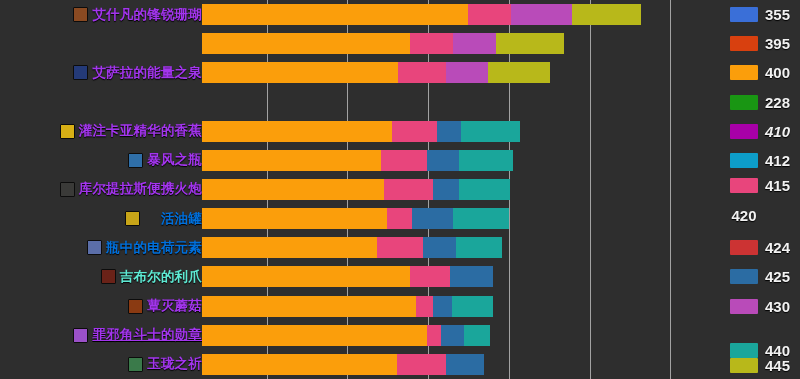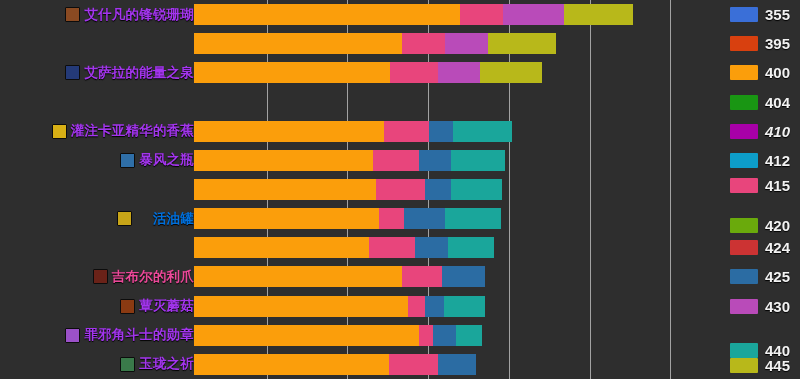--- a/index.html
+++ b/index.html
@@ -10,21 +10,21 @@
     color:#ffffff;
     position:relative;
   }
   #chart-root{position:absolute;left:0;top:0;width:800px;height:379px;}
 
   
   .plot{position:absolute;left:186px;top:0;width:523px;height:379px;}
   .gridline{position:absolute;top:0;bottom:0;width:1px;background:#c9c9c9;opacity:.75;}
 
   
-  .rows{position:absolute;left:8px;top:0;width:772px;height:379px;}
+  .rows{position:absolute;left:16px;top:0;width:772px;height:379px;}
   .row{position:absolute;left:0;width:800px;height:29.15px;display:block;}
   .label-area{position:absolute;right:614px;top:0;height:29.15px;
     display:flex;align-items:center;justify-content:flex-end;gap:4px;white-space:nowrap;}
   .item-icon{width:15px;height:15px;flex:0 0 auto;border:1px solid #0c0c0c;
      box-sizing:border-box;display:inline-block;border-radius:1px;}
   .item-name{font-size:13.5px;font-weight:bold;letter-spacing:.2px;
      text-shadow:0 1px 1px #000;}
   .bar{position:absolute;left:186px;height:21px;top:4px;}
   .seg{position:absolute;top:0;height:21px;box-sizing:border-box;}
 
@@ -99,51 +99,59 @@
           <span class="item-name" style="color: rgb(163, 53, 238);">暴风之瓶</span>
         </div>
         <div class="bar" style="top: 4.07692px; width: 523px;">
           <div class="seg" style="left: 0px; width: 178.52px; background: rgb(251, 158, 11);"></div>
           <div class="seg" style="left: 178.52px; width: 46.6484px; background: rgb(232, 69, 124);"></div>
           <div class="seg" style="left: 225.168px; width: 32.295px; background: rgb(43, 108, 163);"></div>
           <div class="seg" style="left: 257.463px; width: 53.825px; background: rgb(26, 166, 155);"></div>
         </div>
       </div>
       <div class="row" style="top: 174.923px; height: 29.1538px;">
+        <div class="label-area" style="height: 29.1538px;">
+          <span class="item-icon" style="background: rgb(58, 58, 56);"></span>
+          <span class="item-name" style="color: rgb(163, 53, 238);">库尔提拉斯便携火炮</span>
+        </div>
         <div class="bar" style="top: 4.07692px; width: 523px;">
           <div class="seg" style="left: 0px; width: 182.108px; background: rgb(251, 158, 11);"></div>
           <div class="seg" style="left: 182.108px; width: 48.4425px; background: rgb(232, 69, 124);"></div>
           <div class="seg" style="left: 230.551px; width: 26.0154px; background: rgb(43, 108, 163);"></div>
           <div class="seg" style="left: 256.566px; width: 51.1338px; background: rgb(26, 166, 155);"></div>
         </div>
       </div>
       <div class="row" style="top: 204.077px; height: 29.1538px;">
         <div class="label-area" style="height: 29.1538px;">
           <span class="item-icon" style="background: rgb(200, 165, 24);"></span>
           <span class="item-name" style="color: rgb(0, 112, 221); margin-left: 17px;">活油罐</span>
         </div>
         <div class="bar" style="top: 4.07692px; width: 523px;">
           <div class="seg" style="left: 0px; width: 184.799px; background: rgb(251, 158, 11);"></div>
           <div class="seg" style="left: 184.799px; width: 25.1184px; background: rgb(232, 69, 124);"></div>
           <div class="seg" style="left: 209.918px; width: 41.2659px; background: rgb(43, 108, 163);"></div>
           <div class="seg" style="left: 251.184px; width: 55.6192px; background: rgb(26, 166, 155);"></div>
         </div>
       </div>
       <div class="row" style="top: 233.231px; height: 29.1538px;">
+        <div class="label-area" style="height: 29.1538px;">
+          <span class="item-icon" style="background: rgb(91, 110, 168);"></span>
+          <span class="item-name" style="color: rgb(0, 112, 221);">瓶中的电荷元素</span>
+        </div>
         <div class="bar" style="top: 4.07692px; width: 523px;">
           <div class="seg" style="left: 0px; width: 174.931px; background: rgb(251, 158, 11);"></div>
           <div class="seg" style="left: 174.931px; width: 45.7513px; background: rgb(232, 69, 124);"></div>
           <div class="seg" style="left: 220.683px; width: 33.1921px; background: rgb(43, 108, 163);"></div>
           <div class="seg" style="left: 253.875px; width: 45.7513px; background: rgb(26, 166, 155);"></div>
         </div>
       </div>
       <div class="row" style="top: 262.385px; height: 29.1538px;">
         <div class="label-area" style="height: 29.1538px;">
           <span class="item-icon" style="background: rgb(106, 34, 24);"></span>
-          <span class="item-name" style="color: #ec4899;">吉布尔的利爪</span>
+          <span class="item-name" style="color: #5eead4;">吉布尔的利爪</span>
         </div>
         <div class="bar" style="top: 4.07692px; width: 523px;">
           <div class="seg" style="left: 0px; width: 208.123px; background: rgb(251, 158, 11);"></div>
           <div class="seg" style="left: 208.123px; width: 40.3688px; background: rgb(232, 69, 124);"></div>
           <div class="seg" style="left: 248.492px; width: 42.163px; background: rgb(43, 108, 163);"></div>
         </div>
       </div>
       <div class="row" style="top: 291.538px; height: 29.1538px;">
         <div class="label-area" style="height: 29.1538px;">
           <span class="item-icon" style="background: rgb(138, 58, 18);"></span>
@@ -152,21 +160,21 @@
         <div class="bar" style="top: 4.07692px; width: 523px;">
           <div class="seg" style="left: 0px; width: 214.403px; background: rgb(251, 158, 11);"></div>
           <div class="seg" style="left: 214.403px; width: 16.1475px; background: rgb(232, 69, 124);"></div>
           <div class="seg" style="left: 230.551px; width: 19.7358px; background: rgb(43, 108, 163);"></div>
           <div class="seg" style="left: 250.286px; width: 40.3688px; background: rgb(26, 166, 155);"></div>
         </div>
       </div>
       <div class="row" style="top: 320.692px; height: 29.1538px;">
         <div class="label-area" style="height: 29.1538px;">
           <span class="item-icon" style="background: rgb(155, 81, 200);"></span>
-          <span class="item-name" style="color: rgb(163, 53, 238);">罪邪角斗士的勋章</span>
+          <span class="item-name" style="color: rgb(163, 53, 238); text-decoration: underline;">罪邪角斗士的勋章</span>
         </div>
         <div class="bar" style="top: 4.07692px; width: 523px;">
           <div class="seg" style="left: 0px; width: 225.168px; background: rgb(251, 158, 11);"></div>
           <div class="seg" style="left: 225.168px; width: 13.4563px; background: rgb(232, 69, 124);"></div>
           <div class="seg" style="left: 238.624px; width: 23.3242px; background: rgb(43, 108, 163);"></div>
           <div class="seg" style="left: 261.949px; width: 26.0154px; background: rgb(26, 166, 155);"></div>
         </div>
       </div>
       <div class="row" style="top: 349.846px; height: 29.1538px;">
         <div class="label-area" style="height: 29.1538px;">
@@ -189,35 +197,35 @@
       <div class="legend-row" style="top: 34.2308px;">
         <span class="swatch" style="background: rgb(216, 64, 15);"></span>
         <span class="legend-label">395</span>
       </div>
       <div class="legend-row" style="top: 63.3846px;">
         <span class="swatch" style="background: rgb(251, 158, 11);"></span>
         <span class="legend-label">400</span>
       </div>
       <div class="legend-row" style="top: 92.5385px;">
         <span class="swatch" style="background: rgb(25, 150, 19);"></span>
-        <span class="legend-label">404</span>
+        <span class="legend-label">228</span>
       </div>
       <div class="legend-row" style="top: 121.692px; font-style: italic;">
         <span class="swatch" style="background: rgb(168, 0, 168);"></span>
         <span class="legend-label">410</span>
       </div>
       <div class="legend-row" style="top: 150.846px;">
         <span class="swatch" style="background: rgb(13, 157, 201);"></span>
         <span class="legend-label">412</span>
       </div>
       <div class="legend-row" style="top: 176px;">
         <span class="swatch" style="background: rgb(232, 69, 124);"></span>
         <span class="legend-label">415</span>
       </div>
-      <div class="legend-row" style="top: 216px;">
+      <div class="legend-row" style="top: 200px; flex-direction: column;">
         <span class="swatch" style="background: rgb(106, 170, 12);"></span>
         <span class="legend-label">420</span>
       </div>
       <div class="legend-row" style="top: 238.308px;">
         <span class="swatch" style="background: rgb(204, 51, 51);"></span>
         <span class="legend-label">424</span>
       </div>
       <div class="legend-row" style="top: 267.462px;">
         <span class="swatch" style="background: rgb(43, 108, 163);"></span>
         <span class="legend-label">425</span>

